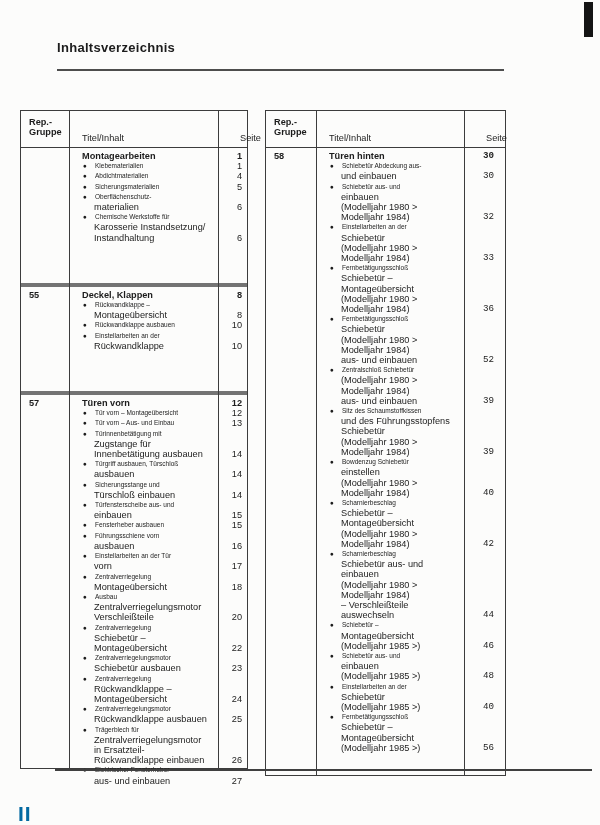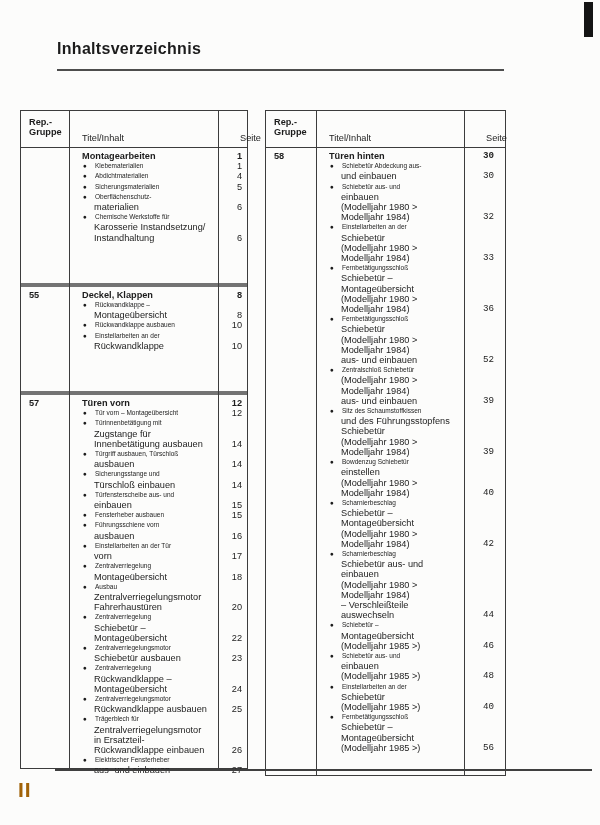--- a/index.html
+++ b/index.html
@@ -3,21 +3,21 @@
 <meta charset="utf-8">
 <style>
   html,body { margin:0; padding:0; background:#e8e8e6; }
   .page {
     position:relative; width:600px; height:825px; margin:0 auto;
     background:#fcfcfb; overflow:hidden;
     font-family:"Liberation Sans", sans-serif; color:#1c1c1c;
   }
   .page-title {
     position:absolute; left:57px; top:40px;
-    font-size:16px; font-weight:bold; letter-spacing:0.3px;
+    font-size:13px; font-weight:bold; letter-spacing:0.3px;
   }
   .title-rule {
     position:absolute; left:57px; top:69px; width:447px; height:1.5px;
     background:#4d4d4d;
   }
   .edge-mark {
     position:absolute; right:7px; top:2px; width:9px; height:35px;
     background:#141414;
   }
   .toc {
@@ -47,22 +47,22 @@
   .cell.t.bullet { display:flex; }
   .bullet { flex:none; width:12px; padding-left:1px; font-size:6.5px; line-height:10.2px; }
   .cell.p { text-align:right; padding-right:5px; }
   .toc-right .cell.p { padding-right:11px;font-family:Liberation Mono, monospace; }
   .cell.p.bold { font-weight:bold; }
   .footer-rule {
     position:absolute; left:55px; top:769px; width:537px; height:2px;
     background:#3f3f3f;
   }
   .footer-num {
-    position:absolute; left:18px; top:778px;
-    font-size:21px; font-weight:bold; letter-spacing:1px; color:#a16207;
+    position:absolute; left:18px; top:802px;
+    font-size:21px; font-weight:bold; letter-spacing:1px; color:#0369a1;
   }
 </style>
 </head>
 <body>
 
 <div class="page">
   <div class="page-title">Inhaltsverzeichnis</div>
   <div class="title-rule"></div>
   <div class="edge-mark"></div>
 
@@ -189,20 +189,28 @@
           <div class="cell t bullet">
             <span class="bullet">●</span>
             <span class="txt">Tür vorn – Montageübersicht</span>
           </div>
           <div class="cell p">12</div>
         </div>
         <div class="row">
           <div class="cell g"></div>
           <div class="cell t bullet">
             <span class="bullet">●</span>
+            <span class="txt">Tür vorn – Aus- und Einbau</span>
+          </div>
+          <div class="cell p">13</div>
+        </div>
+        <div class="row">
+          <div class="cell g"></div>
+          <div class="cell t bullet">
+            <span class="bullet">●</span>
             <span class="txt">Türinnenbetätigung mit</span>
           </div>
           <div class="cell p"></div>
         </div>
         <div class="row">
           <div class="cell g"></div>
           <div class="cell t cont">Zugstange für</div>
           <div class="cell p"></div>
         </div>
         <div class="row">
@@ -304,21 +312,21 @@
           </div>
           <div class="cell p"></div>
         </div>
         <div class="row">
           <div class="cell g"></div>
           <div class="cell t cont">Zentralverriegelungsmotor</div>
           <div class="cell p"></div>
         </div>
         <div class="row">
           <div class="cell g"></div>
-          <div class="cell t cont">Fahrerhaustüren</div>
+          <div class="cell t cont">Verschleißteile</div>
           <div class="cell p">20</div>
         </div>
         <div class="row">
           <div class="cell g"></div>
           <div class="cell t bullet">
             <span class="bullet">●</span>
             <span class="txt">Zentralverriegelung</span>
           </div>
           <div class="cell p"></div>
         </div>

